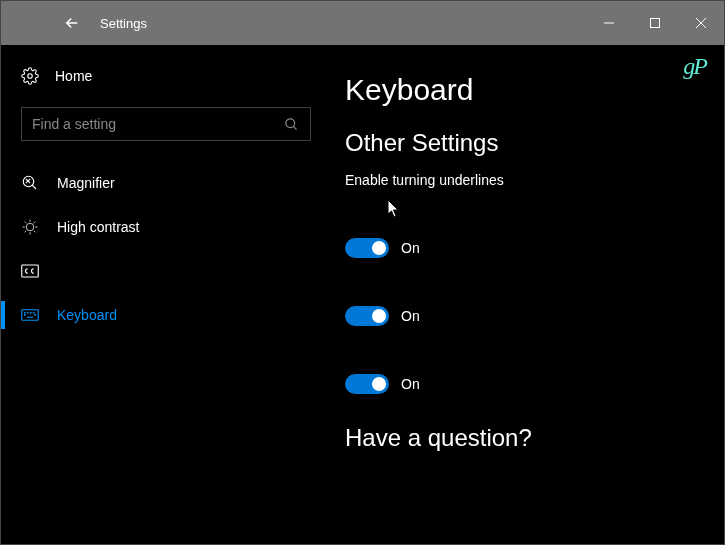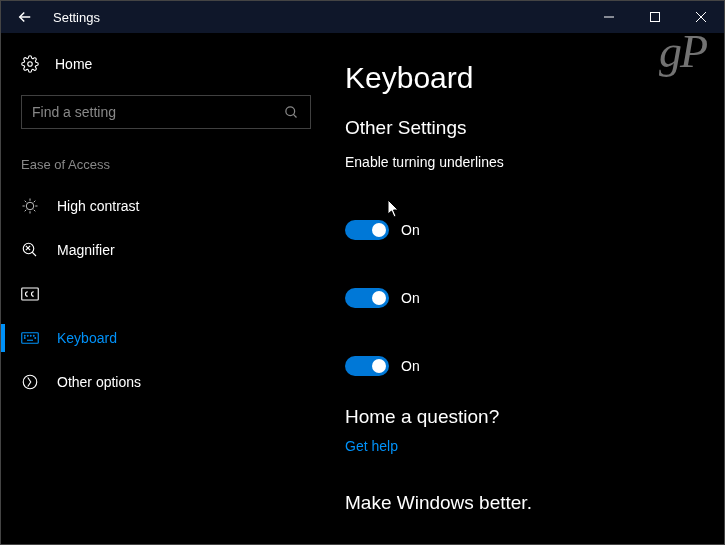--- a/index.html
+++ b/index.html
@@ -1,46 +1,46 @@
 <!DOCTYPE html>
 <html><head>
 <meta charset="utf-8">
 <style>
 * { margin: 0; padding: 0; box-sizing: border-box; font-family: "Segoe UI", Tahoma, sans-serif; }
 body { width: 725px; height: 545px; background: #000; color: #fff; overflow: hidden; position: relative; border: 1px solid #444; }
-.titlebar { height: 32px; background: #0f172a; display: flex; align-items: center; }
+.titlebar { height: 44px; background: #737373; display: flex; align-items: center; padding-left: 47px; }
 .titlebar .back { width: 48px; height: 32px; display: flex; align-items: center; justify-content: center; }
 .titlebar .title { font-size: 13px; padding-left: 4px; }
 .titlebar .spacer { flex: 1; }
 .titlebar .winbtn { width: 46px; height: 32px; display: flex; align-items: center; justify-content: center; }
 .content { display: flex; height: calc(100% - 32px); }
 .sidebar { width: 330px; padding: 12px 0 0 0; }
 .home-row { display: flex; align-items: center; padding: 10px 20px; gap: 16px; }
 .home-row .label { font-size: 14px; }
 .searchbox { margin: 12px 20px 20px 20px; height: 34px; border: 1px solid #404040; display: flex; align-items: center; padding: 0 10px; justify-content: space-between; }
 .searchbox .ph { color: #888; font-size: 14px; }
 .section-title { color: #888; font-size: 13px; padding: 8px 20px 12px 20px; }
 .nav-item { display: flex; align-items: center; padding: 13px 20px; gap: 18px; font-size: 14px; position: relative; }
 .nav-item.active { color: #0091f8; }
 .nav-item.active::before { content:""; position:absolute; left:0; top:8px; bottom:8px; width:4px; background:#0091f8; }
 .icon { width: 18px; height: 18px; display: inline-flex; align-items: center; justify-content: center; }
 .main { flex: 1; padding: 28px 28px 0 14px; overflow: hidden; }
 .main h1 { font-weight: 300; font-size: 30px; margin-bottom: 22px; }
-.main h2 { font-weight: 400; font-size: 19px; margin-bottom: 14px; }
+.main h2 { font-weight: 400; font-size: 24px; margin-bottom: 14px; }
 .setting { margin-bottom: 22px; }
 .setting .lbl { font-size: 14px; margin-bottom: 10px; max-width: 340px; line-height: 1.35; }
 .toggle-row { display: flex; align-items: center; gap: 12px; margin-top: 48px; }
 .toggle { width: 44px; height: 20px; background: #0078d7; border-radius: 10px; position: relative; }
 .toggle .knob { position: absolute; right: 3px; top: 3px; width: 14px; height: 14px; background: #fff; border-radius: 50%; }
 .toggle-state { font-size: 14px; }
 .link { color: #0091f8; font-size: 14px; }
 .question { margin-top: 30px; }
 .question h2 { margin-bottom: 10px; }
 .better { margin-top: 38px; }
-.watermark { position: absolute; top: 24px; right: 18px; font-family: Georgia, serif; font-size: 46px; font-style: italic; color: #737373; letter-spacing: -2px; pointer-events:none; }
+.watermark { position: absolute; top: 52px; right: 18px; font-family: Georgia, serif; font-size: 24px; font-style: italic; color: #5eead4; letter-spacing: -2px; pointer-events:none; }
 .cursor { position: absolute; left: 386px; top: 198px; pointer-events:none; }
 </style>
 </head>
 <body>
 
 <div class="titlebar">
   <div class="back">
     <svg width="18" height="18" viewBox="0 0 24 24" fill="none" stroke="#fff" stroke-width="2">
         <path d="M19 12H5"></path>
         <path d="M11 18l-6-6 6-6"></path>
@@ -81,49 +81,48 @@
     <div class="searchbox">
       <span class="ph">Find a setting</span>
       <span class="icon">
         <svg width="15" height="15" viewBox="0 0 24 24" fill="none" stroke="#888" stroke-width="2">
             <circle cx="10" cy="10" r="7"></circle>
             <line x1="20" y1="20" x2="15" y2="15"></line>
           </svg>
       </span>
     </div>
 
-    <div class="section-title">Ease of Access</div>
+
+    <div class="nav-item">
+      <span class="icon">
+        <svg width="18" height="18" viewBox="0 0 24 24" fill="none" stroke="#fff" stroke-width="1.5">
+            <circle cx="10" cy="10" r="7"></circle>
+            <line x1="9" y1="6" x2="9" y2="14" transform="rotate(45 10 10)"></line>
+            <line x1="5" y1="10" x2="13" y2="10" transform="rotate(45 10 10)"></line>
+            <line x1="20" y1="20" x2="15" y2="15"></line>
+          </svg>
+      </span>
+      <span>Magnifier</span>
+    </div>
 
     <div class="nav-item">
       <span class="icon">
         <svg width="18" height="18" viewBox="0 0 24 24" fill="none" stroke="#fff" stroke-width="1">
             <circle cx="12" cy="12" r="5"></circle>
             <line x1="12" y1="2" x2="12" y2="5"></line>
             <line x1="12" y1="19" x2="12" y2="22"></line>
             <line x1="2" y1="12" x2="5" y2="12"></line>
             <line x1="19" y1="12" x2="22" y2="12"></line>
             <line x1="4.9" y1="4.9" x2="7" y2="7"></line>
             <line x1="17" y1="17" x2="19.1" y2="19.1"></line>
             <line x1="4.9" y1="19.1" x2="7" y2="17"></line>
             <line x1="17" y1="7" x2="19.1" y2="4.9"></line>
           </svg>
       </span>
       <span>High contrast</span>
-    </div>
-
-    <div class="nav-item">
-      <span class="icon">
-        <svg width="18" height="18" viewBox="0 0 24 24" fill="none" stroke="#fff" stroke-width="1.5">
-            <circle cx="10" cy="10" r="7"></circle>
-            <line x1="9" y1="6" x2="9" y2="14" transform="rotate(45 10 10)"></line>
-            <line x1="5" y1="10" x2="13" y2="10" transform="rotate(45 10 10)"></line>
-            <line x1="20" y1="20" x2="15" y2="15"></line>
-          </svg>
-      </span>
-      <span>Magnifier</span>
     </div>
 
     <div class="nav-item">
       <span class="icon">
         <svg width="18" height="14" viewBox="0 0 24 18" fill="none" stroke="#fff" stroke-width="1.5">
             <rect x="1" y="1" width="22" height="16" rx="1"></rect>
             <path d="M9 6a3 3 0 1 0 0 6"></path>
             <path d="M17 6a3 3 0 1 0 0 6"></path>
           </svg>
       </span>
@@ -139,29 +138,20 @@
             <circle cx="17" cy="5" r="0.5" fill="#0091f8"></circle>
             <circle cx="5" cy="8" r="0.5" fill="#0091f8"></circle>
             <circle cx="19" cy="8" r="0.5" fill="#0091f8"></circle>
             <line x1="8" y1="11" x2="16" y2="11"></line>
           </svg>
       </span>
       <span>Keyboard</span>
     </div>
 
 
-    <div class="nav-item">
-      <span class="icon">
-        <svg width="18" height="18" viewBox="0 0 24 24" fill="none" stroke="#fff" stroke-width="1.5">
-            <circle cx="12" cy="12" r="9"></circle>
-            <path d="M9 6l4 6-4 6"></path>
-          </svg>
-      </span>
-      <span>Other options</span>
-    </div>
   </div>
 
   <div class="main">
     <h1>Keyboard</h1>
     <h2>Other Settings</h2>
 
     <div class="setting">
       <div class="lbl">Enable turning underlines</div>
       <div class="toggle-row">
         <div class="toggle">
@@ -183,27 +173,23 @@
     <div class="setting">
       <div class="toggle-row">
         <div class="toggle">
             <div class="knob"></div>
           </div>
         <span class="toggle-state">On</span>
       </div>
     </div>
 
     <div class="question">
-      <h2>Home a question?</h2>
-      <div class="link">Get help</div>
+      <h2>Have a question?</h2>
     </div>
 
-    <div class="better">
-      <h2>Make Windows better.</h2>
-    </div>
   </div>
 </div>
 
 <div class="watermark">gP</div>
 
 <svg class="cursor" width="14" height="20" viewBox="0 0 14 20">
     <path d="M1 1 L1 15 L4.5 12 L7 18 L9 17 L6.5 11 L11 11 Z" fill="#fff" stroke="#000" stroke-width="1"></path>
   </svg>
 
 </body></html>

